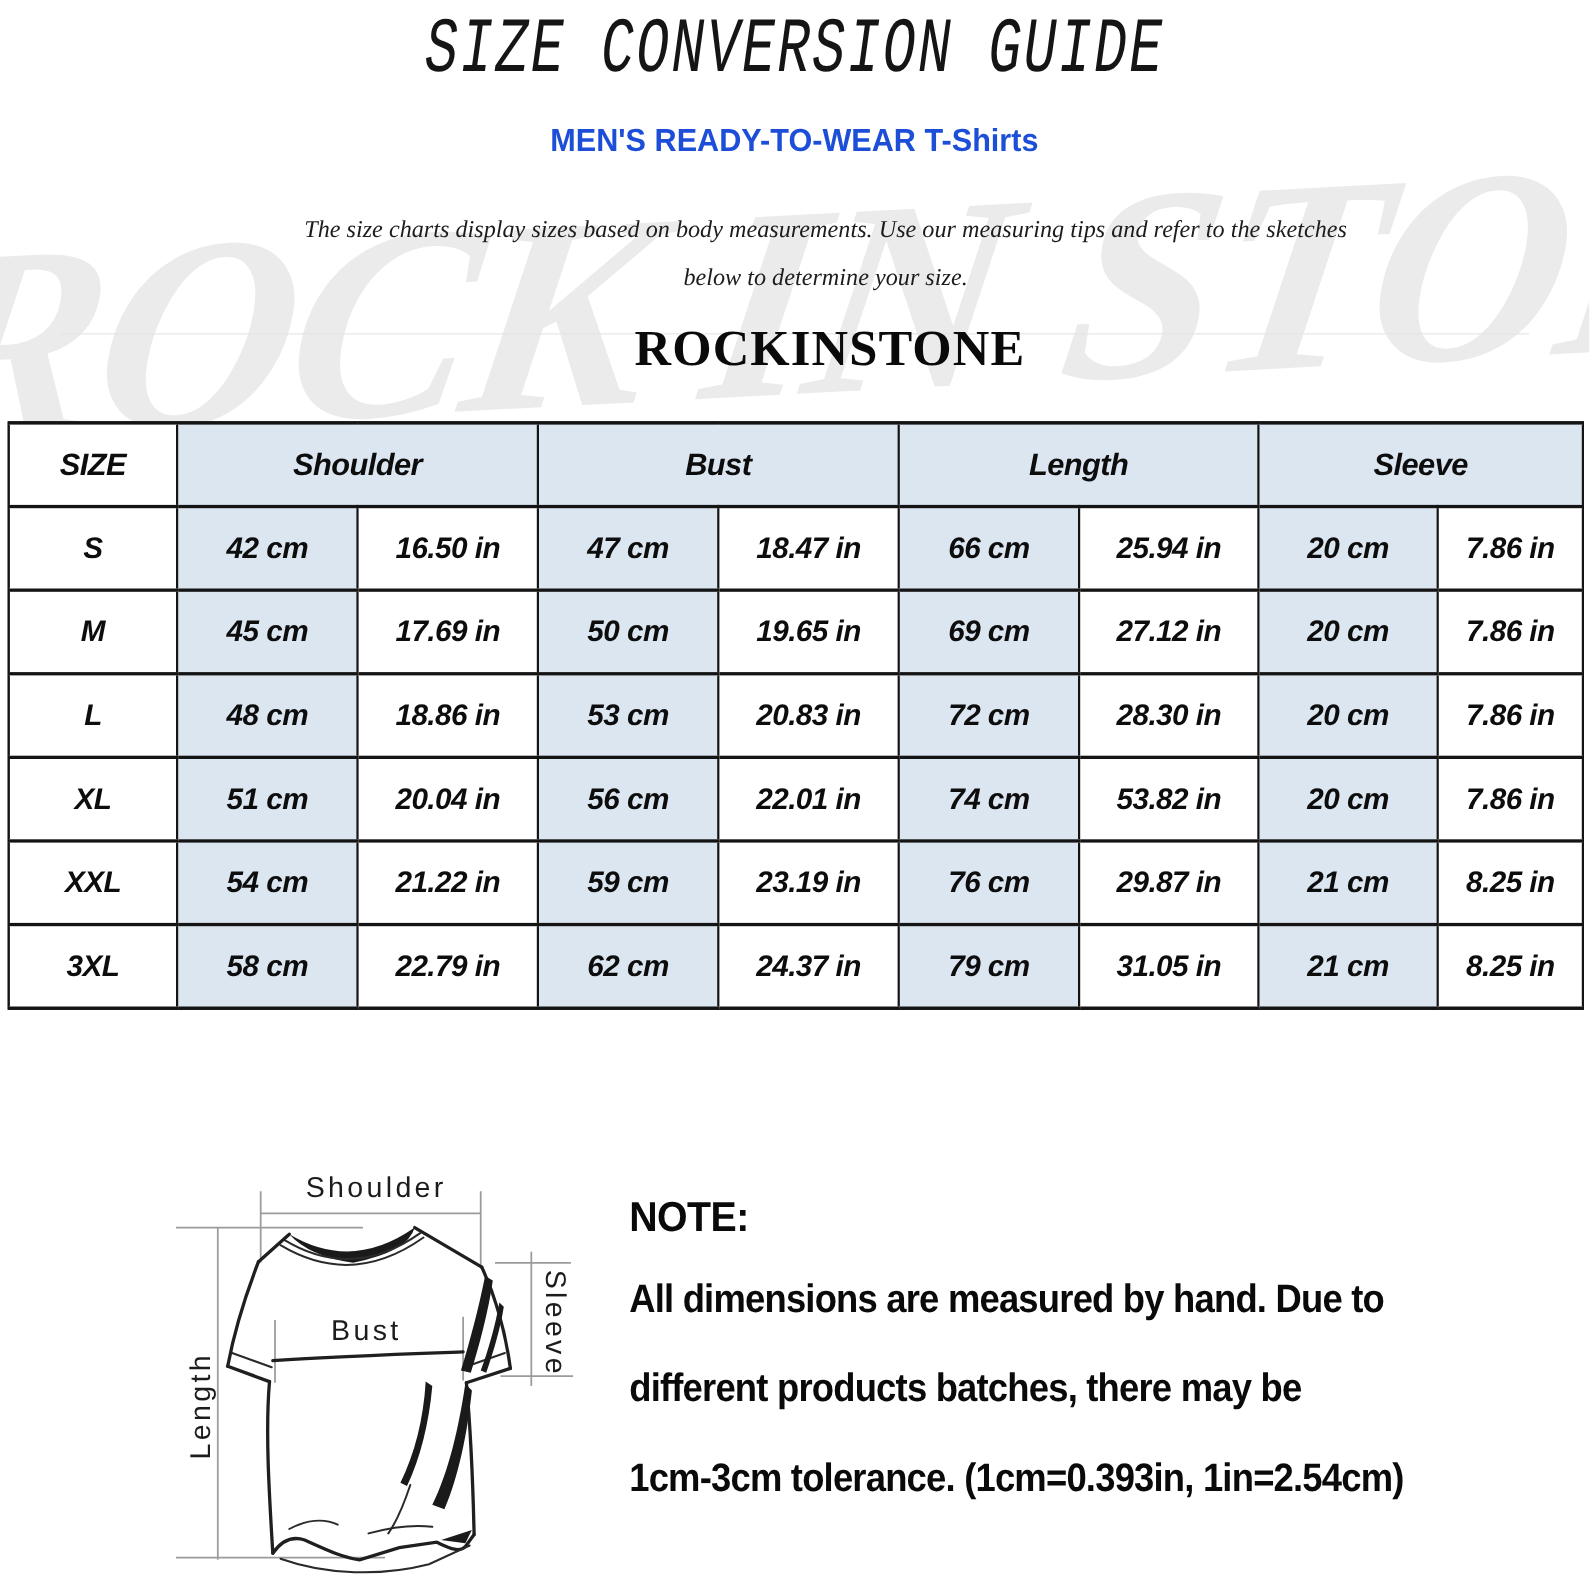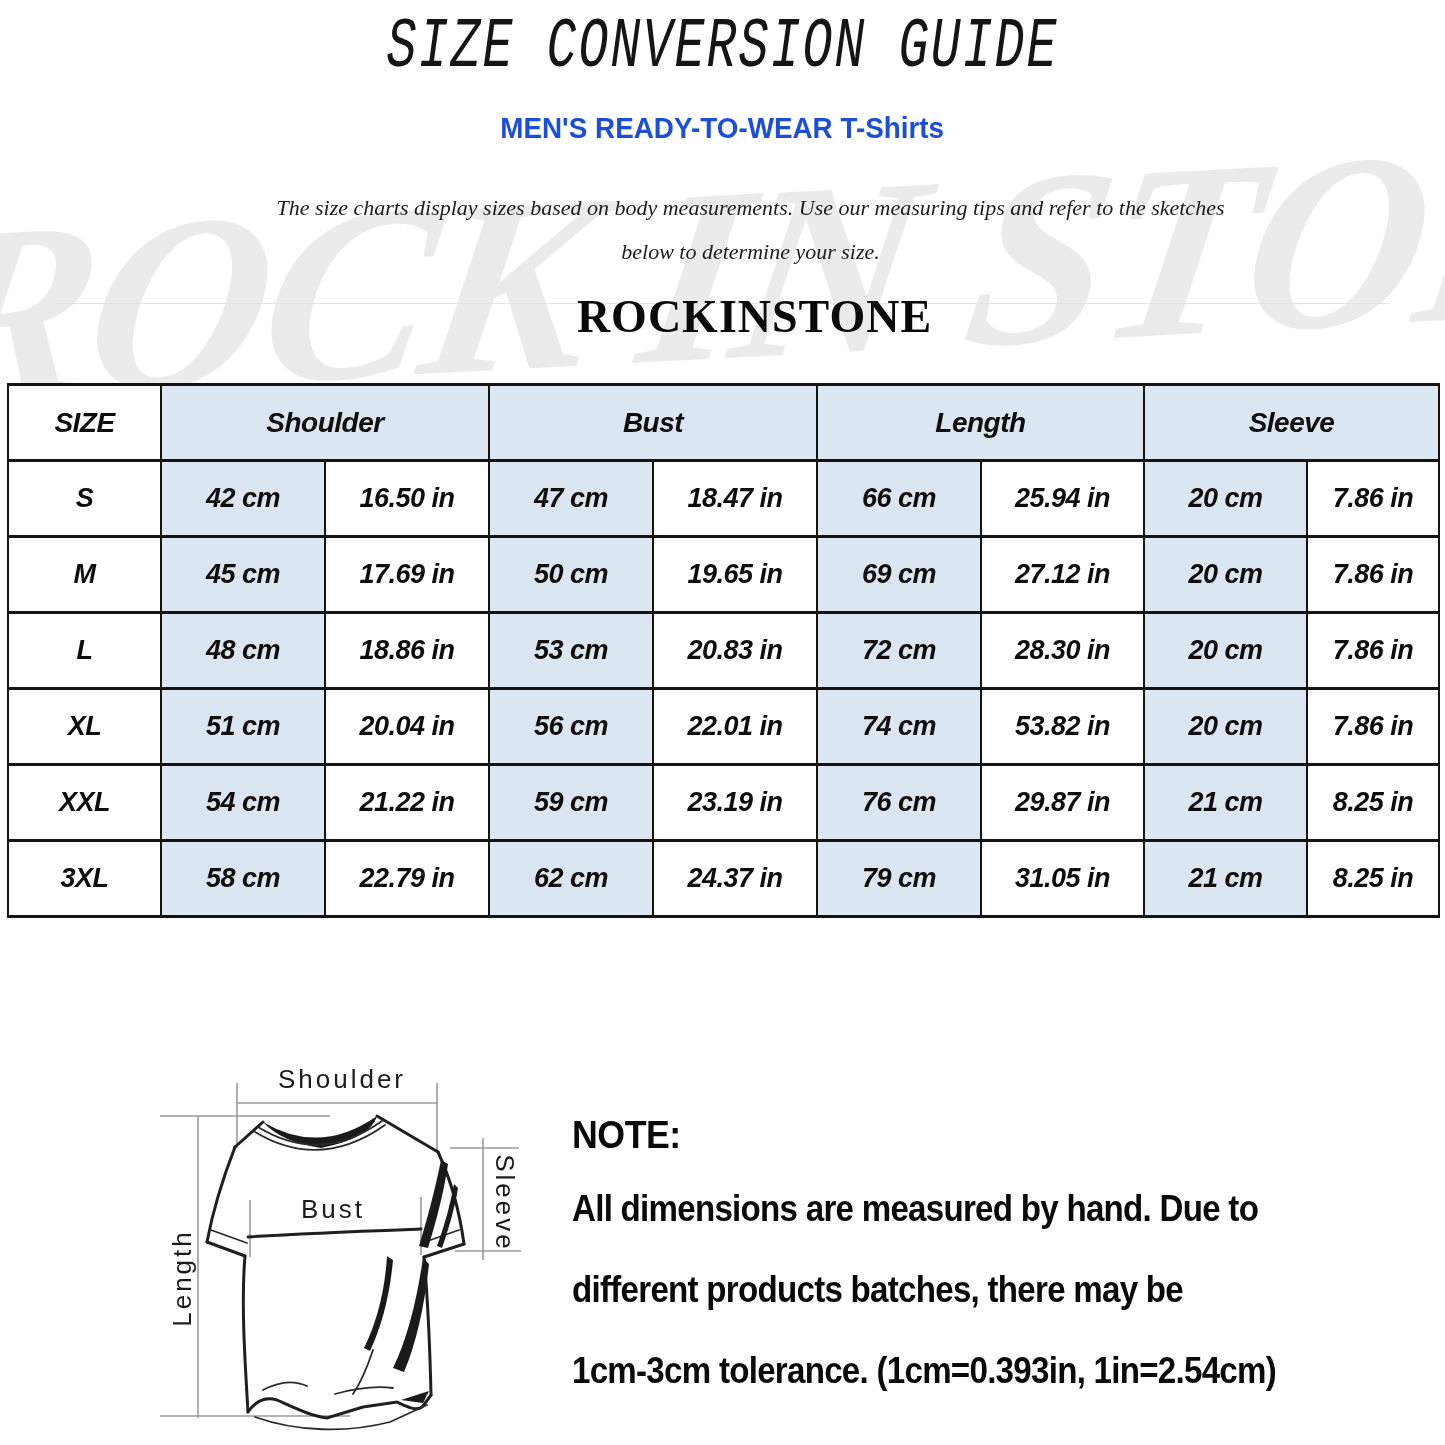--- a/index.html
+++ b/index.html
@@ -53,21 +53,21 @@
   .b{background:#dce6f1;}
   .w{background:#ffffff;}
   
   .diagram{position:absolute;left:105px;top:1050px;z-index:2;}
   .dim{stroke:#9b9b9b;stroke-width:1.6;fill:none;}
   .shirt{stroke:#1f1f1f;stroke-width:3;fill:none;stroke-linecap:round;}
   .shirt-thin{stroke:#2a2a2a;stroke-width:1.8;fill:none;stroke-linecap:round;}
   .ink{fill:#1a1a1a;stroke:none;}
   .dlabel{font-family:"Liberation Sans",sans-serif;font-size:26px;fill:#1c1c1c;letter-spacing:3px;}
   
-  .note{position:absolute;left:572px;top:1086px;width:830px;z-index:2;color:#0a0a0a;margin-top:28px;}
+  .note{position:absolute;left:572px;top:1086px;width:830px;z-index:2;color:#0a0a0a;}
   .note-heading{font-size:38px;font-weight:700;letter-spacing:-0.5px;
     transform:scaleX(0.94);transform-origin:left;}
   .note-line{font-size:36px;font-weight:700;letter-spacing:-0.8px;margin-top:39px;
     white-space:nowrap;transform:scaleX(0.92);transform-origin:left;}
   .note-line.first{margin-top:31px;}
 </style>
 </head>
 <body>
 
 <div class="page">

